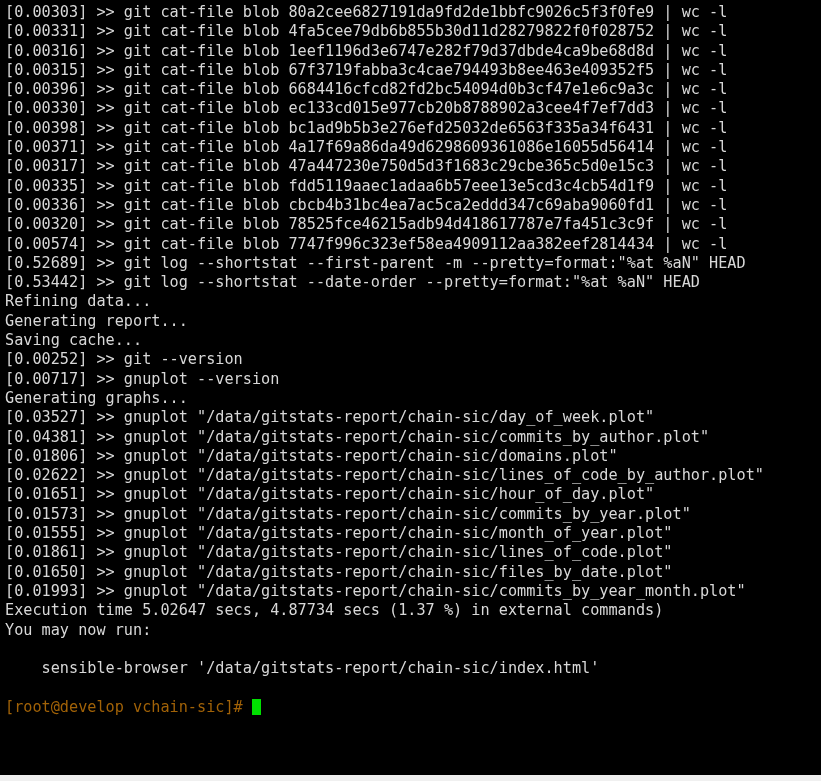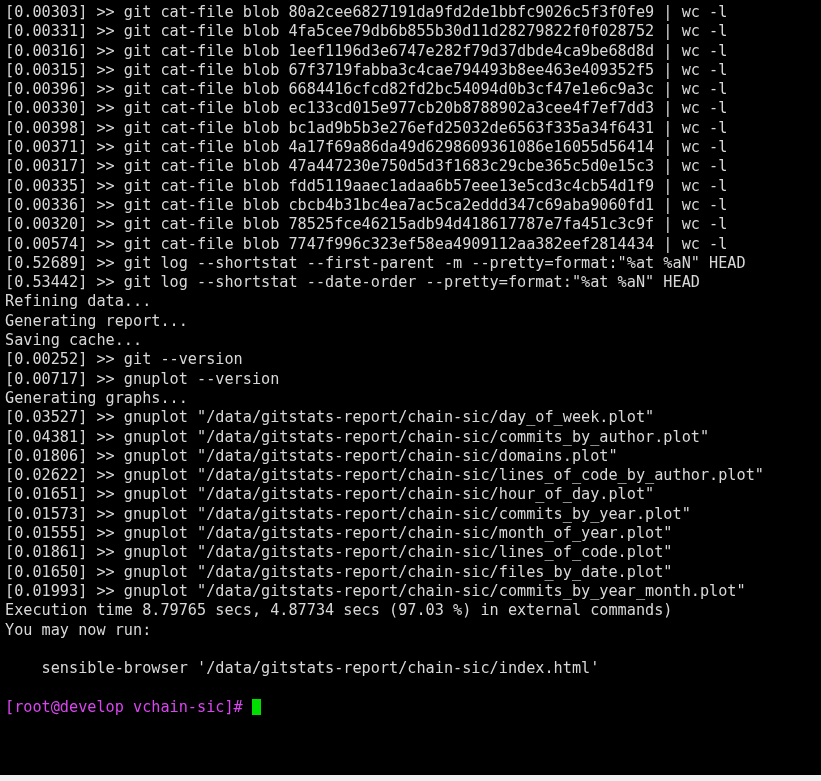--- a/index.html
+++ b/index.html
@@ -42,21 +42,21 @@
   .prompt-line {
     font-family: "DejaVu Sans Mono", "Liberation Mono", monospace;
     font-size: 15.2px;
     line-height: 19.3px;
     height: 19.3px;
     white-space: pre;
     color: #d8d8d8;
     display: block;
   }
   .prompt-text {
-    color: #d946ef;
+    color: #a16207;
   }
   .cursor {
     display: inline-block;
     width: 9px;
     height: 16px;
     background: #00e000;
     vertical-align: -3px;
   }
   #bottom-strip {
     position: absolute;
@@ -97,21 +97,21 @@
         <div class="line">[0.03527] &gt;&gt; gnuplot "/data/gitstats-report/chain-sic/day_of_week.plot"</div>
         <div class="line">[0.04381] &gt;&gt; gnuplot "/data/gitstats-report/chain-sic/commits_by_author.plot"</div>
         <div class="line">[0.01806] &gt;&gt; gnuplot "/data/gitstats-report/chain-sic/domains.plot"</div>
         <div class="line">[0.02622] &gt;&gt; gnuplot "/data/gitstats-report/chain-sic/lines_of_code_by_author.plot"</div>
         <div class="line">[0.01651] &gt;&gt; gnuplot "/data/gitstats-report/chain-sic/hour_of_day.plot"</div>
         <div class="line">[0.01573] &gt;&gt; gnuplot "/data/gitstats-report/chain-sic/commits_by_year.plot"</div>
         <div class="line">[0.01555] &gt;&gt; gnuplot "/data/gitstats-report/chain-sic/month_of_year.plot"</div>
         <div class="line">[0.01861] &gt;&gt; gnuplot "/data/gitstats-report/chain-sic/lines_of_code.plot"</div>
         <div class="line">[0.01650] &gt;&gt; gnuplot "/data/gitstats-report/chain-sic/files_by_date.plot"</div>
         <div class="line">[0.01993] &gt;&gt; gnuplot "/data/gitstats-report/chain-sic/commits_by_year_month.plot"</div>
-        <div class="line">Execution time 8.79765 secs, 4.87734 secs (97.03 %) in external commands)</div>
+        <div class="line">Execution time 5.02647 secs, 4.87734 secs (1.37 %) in external commands)</div>
         <div class="line">You may now run:</div>
         <div class="line blank">&nbsp;</div>
         <div class="line">    sensible-browser '/data/gitstats-report/chain-sic/index.html'</div>
         <div class="line blank">&nbsp;</div>
       </div>
     <div class="prompt-line"><span class="prompt-text">[root@develop vchain-sic]# </span><span class="cursor" style="background: rgb(0, 224, 0);"></span></div>
   </div>
 </div>
 <div id="bottom-strip" style="background: rgb(240, 240, 240);"></div>
 

